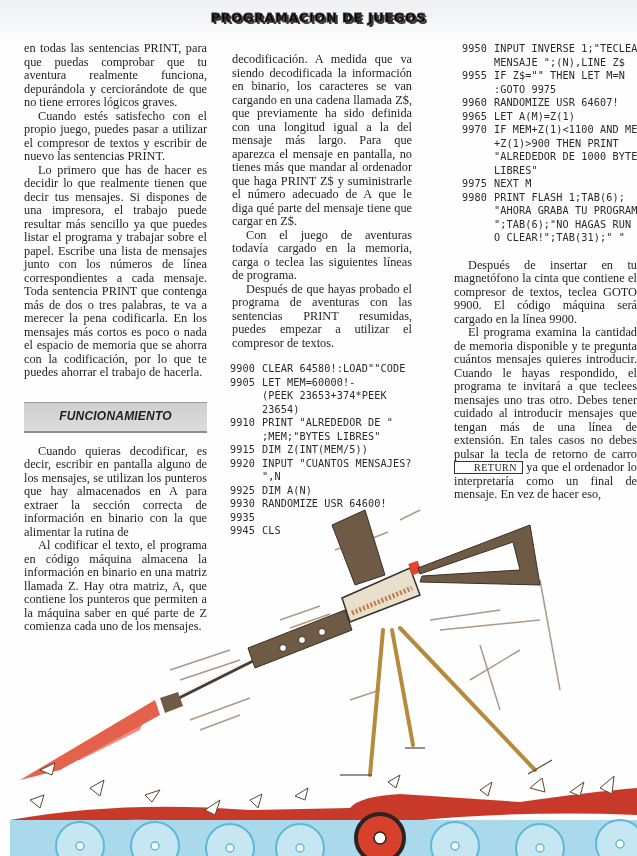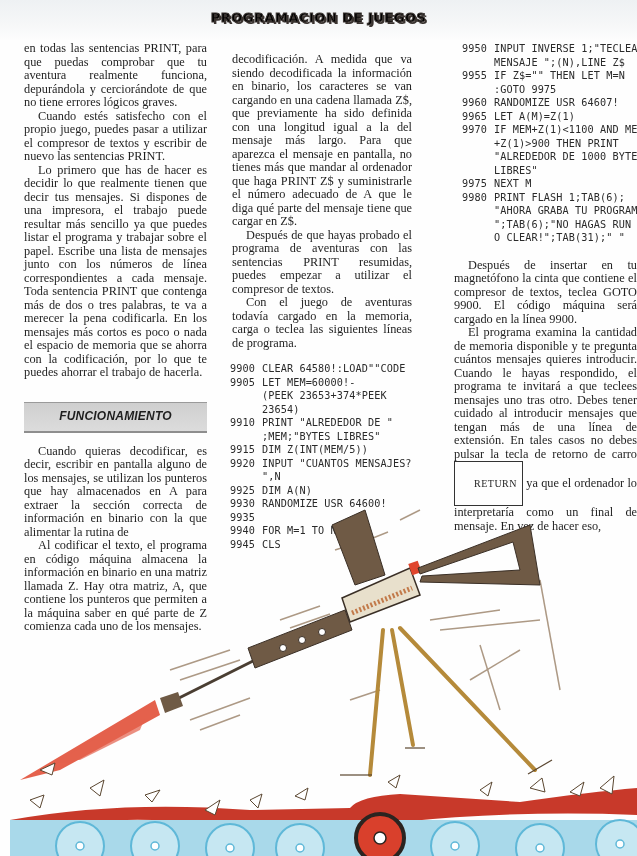--- a/index.html
+++ b/index.html
@@ -40,21 +40,21 @@
     margin: 22px 0 12px 0; height: 28px;
     background: linear-gradient(180deg, #cfcfcf, #dcdcdc);
     border-top: 1px solid #9a9a9a; border-bottom: 2px solid #8e8e8e;
     display: flex; align-items: center; justify-content: center; font-style: italic;
   }
   .section-bar span {
     font-family: "Liberation Sans", sans-serif; font-weight: bold; font-size: 12px;
     color: #1e1e1e; letter-spacing: 0.2px;
   }
   .key {
-    display: inline-block; border: 1px solid #333; padding: 16px 5px; line-height: 11px;
+    display: inline-block; border: 1px solid #333; padding: 0 5px; line-height: 11px;
     font-size: 10px; font-family: "Liberation Serif", serif; letter-spacing: 0.5px;
   }
   .illustration { position: absolute; left: 0; top: 470px; width: 637px; height: 386px; pointer-events: none; }
 </style>
 </head>
 <body>
 
 <div class="header-band"></div>
 <div class="page-title">PROGRAMACION DE JUEGOS</div>
 
@@ -64,22 +64,22 @@
   <p>Lo primero que has de hacer es decidir lo que realmente tienen que decir tus mensajes. Si dispones de una impresora, el trabajo puede resultar más sencillo ya que puedes listar el programa y trabajar sobre el papel. Escribe una lista de mensajes junto con los números de línea correspondientes a cada mensaje. Toda sentencia PRINT que contenga más de dos o tres palabras, te va a merecer la pena codificarla. En los mensajes más cortos es poco o nada el espacio de memoria que se ahorra con la codificación, por lo que te puedes ahorrar el trabajo de hacerla.</p>
   <div class="section-bar">
     <span>FUNCIONAMIENTO</span>
   </div>
   <p>Cuando quieras decodificar, es decir, escribir en pantalla alguno de los mensajes, se utilizan los punteros que hay almacenados en A para extraer la sección correcta de información en binario con la que alimentar la rutina de</p>
   <p>Al codificar el texto, el programa en código máquina almacena la información en binario en una matriz llamada Z. Hay otra matriz, A, que contiene los punteros que permiten a la máquina saber en qué parte de Z comienza cada uno de los mensajes.</p>
 </div>
 
 <div class="col" id="col2">
   <p class="noindent">decodificación. A medida que va siendo decodificada la información en binario, los caracteres se van cargando en una cadena llamada Z$, que previamente ha sido definida con una longitud igual a la del mensaje más largo. Para que aparezca el mensaje en pantalla, no tienes más que mandar al ordenador que haga PRINT Z$ y suministrarle el número adecuado de A que le diga qué parte del mensaje tiene que cargar en Z$.</p>
+  <p>Con el juego de aventuras todavía cargado en la memoria, carga o teclea las siguientes líneas de programa.</p>
   <p>Después de que hayas probado el programa de aventuras con las sentencias PRINT resumidas, puedes empezar a utilizar el compresor de textos.</p>
-  <p>Con el juego de aventuras todavía cargado en la memoria, carga o teclea las siguientes líneas de programa.</p>
   <div class="code" style="margin-top:12px; margin-left:-2px; width:196px;">
     <div class="ln">
         <span class="num">9900</span>
         <span class="txt">CLEAR 64580!:LOAD""CODE</span>
       </div>
     <div class="ln">
         <span class="num">9905</span>
         <span class="txt">LET MEM=60000!-
 (PEEK 23653+374*PEEK
 23654)</span>
@@ -101,24 +101,20 @@
     <div class="ln">
         <span class="num">9925</span>
         <span class="txt">DIM A(N)</span>
       </div>
     <div class="ln">
         <span class="num">9930</span>
         <span class="txt">RANDOMIZE USR 64600!</span>
       </div>
     <div class="ln">
         <span class="num">9935</span>
-      </div>
-    <div class="ln">
-        <span class="num">9940</span>
-        <span class="txt">FOR M=1 TO N</span>
       </div>
     <div class="ln">
         <span class="num">9945</span>
         <span class="txt">CLS</span>
       </div>
   </div>
 </div>
 
 <div class="col" id="col3">
   <div class="code" style="margin-left:8px; width:190px;">

